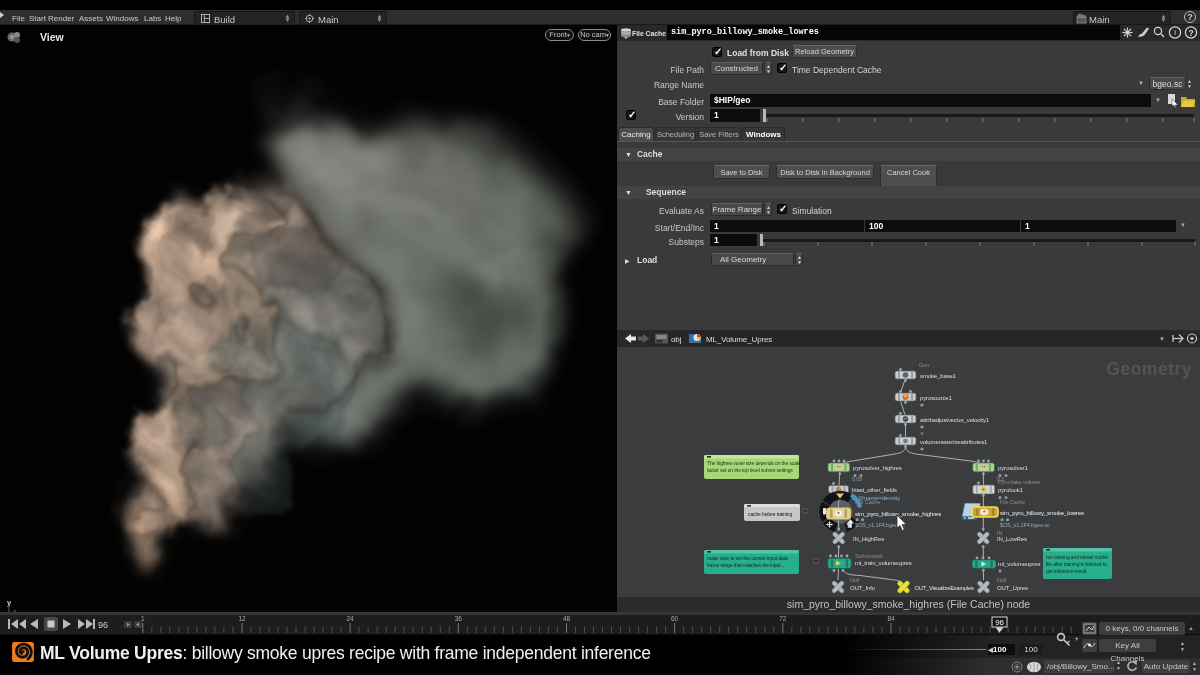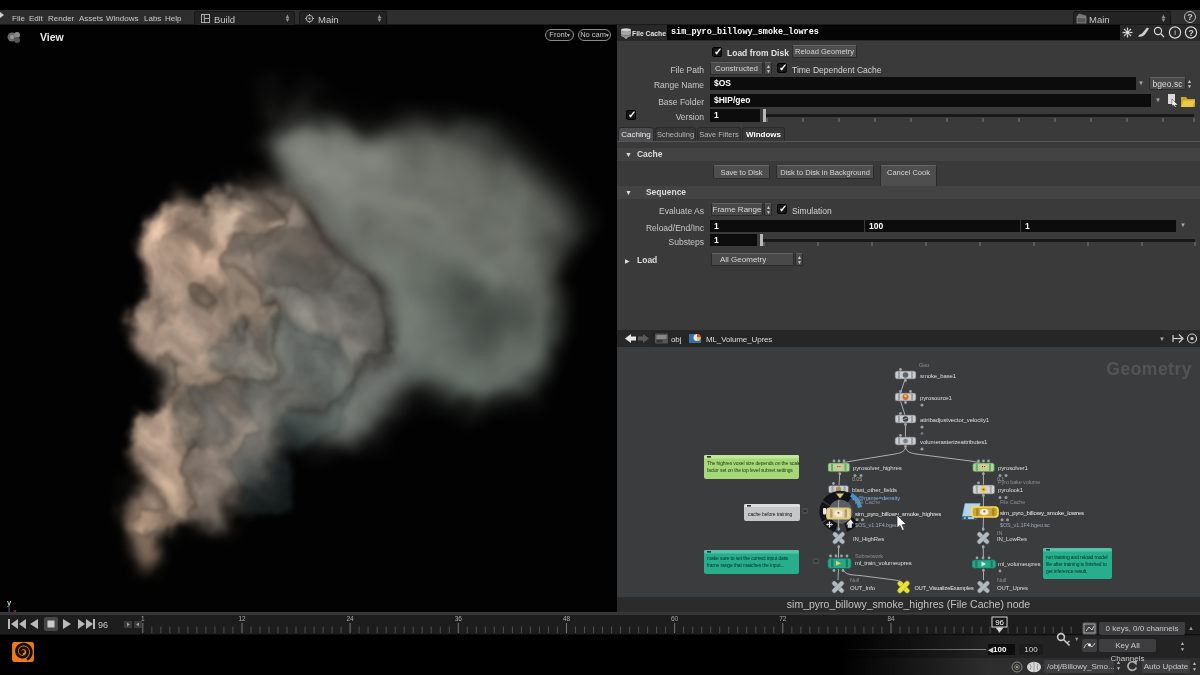--- a/index.html
+++ b/index.html
@@ -58,21 +58,21 @@
   #caption { left:0; top:635px; width:1000px; height:40px;
     background:linear-gradient(90deg, #000 0%, #000 84%, rgba(0,0,0,0) 99%); }
   #captext { position:absolute; left:40px; top:7.5px; color:#f0f0f0; font-size:17.5px; letter-spacing:-0.25px; white-space:nowrap; }
 </style>
 </head>
 <body>
 <div id="stage">
 
   <div class="abs" id="topbar">
     <div class="menu" style="left:12px;">File</div>
-    <div class="menu" style="left:29px;">Edit</div>
+    <div class="menu" style="left:29px;">Start</div>
     <div class="menu" style="left:48px;">Render</div>
     <div class="menu" style="left:79px;">Assets</div>
     <div class="menu" style="left:106px;">Windows</div>
     <div class="menu" style="left:144px;">Labs</div>
     <div class="menu" style="left:165px;">Help</div>
     <div class="ddw" style="left:194px; top:1px; width:101px; height:22px;">
       <svg width="9" height="9" style="position:absolute;left:6px;top:2px;" viewBox="0 0 10 10">
           <rect x="0.5" y="0.5" width="9" height="9" fill="none" stroke="#bbb"></rect>
           <line x1="3.7" y1="0.5" x2="3.7" y2="9.5" stroke="#bbb"></line>
           <line x1="3.7" y1="5" x2="9.5" y2="5" stroke="#bbb"></line>
@@ -246,21 +246,20 @@
 
     <div class="plabel" style="left:17px;top:40px;width:70px;">File Path</div>
     <div class="pdrop" style="left:93px;top:37px;width:53px;height:13px;line-height:12px;">Constructed</div>
     <div class="pdrop" style="left:147px;top:37px;width:8px;height:13px;">
         <div style="position:absolute;left:1px;top:1px;color:#ccc;font-size:5px;line-height:5px;">▲<br>▼</div>
       </div>
     <div class="chk" style="left:160px;top:38px;"></div>
     <div style="position:absolute;left:175px;top:40px;font-size:8.5px;color:#d5d5d5;">Time Dependent Cache</div>
 
     <div class="plabel" style="left:17px;top:55px;width:70px;">Range Name</div>
-    <div class="pfield" style="left:93px;top:52px;width:426px;height:13px;">$OS</div>
     <div style="position:absolute;left:521px;top:55px;color:#aaa;font-size:6px;">▼</div>
     <div class="pdrop" style="left:532px;top:52px;width:37px;height:13px;line-height:12px;font-size:8.5px;">bgeo.sc</div>
     <div style="position:absolute;left:570px;top:54px;color:#ccc;font-size:5px;line-height:5px;">▲<br>▼</div>
 
     <div class="plabel" style="left:17px;top:72px;width:70px;">Base Folder</div>
     <div class="pfield" style="left:93px;top:69px;width:441px;height:13px;">$HIP/geo</div>
     <div style="position:absolute;left:538px;top:72px;color:#aaa;font-size:6px;">▼</div>
     <svg width="12" height="13" style="position:absolute;left:550px;top:69px;" viewBox="0 0 12 13">
       <rect x="1" y="0" width="7" height="10" fill="#d8d8d8"></rect>
       <path d="M5 5 L11 11 L8 11 L9.5 13 L8 13 L6.5 11 L5 12 Z" fill="#fff" stroke="#333" stroke-width="0.5"></path>
@@ -305,21 +304,21 @@
     <div class="pbtn" style="left:263px;top:140px;width:57px;height:24px;line-height:13px;">Cancel Cook</div>
 
     <div class="sect" style="top:161px;"><span style="margin-left:8px;font-size:7px;">▼</span><span style="margin-left:14px;">Sequence</span></div>
     <div class="plabel" style="left:17px;top:181px;width:70px;">Evaluate As</div>
     <div class="pdrop" style="left:94px;top:178px;width:52px;height:13px;line-height:12px;">Frame Range</div>
     <div class="pdrop" style="left:147px;top:178px;width:8px;height:13px;">
         <div style="position:absolute;left:1px;top:1px;color:#ccc;font-size:5px;line-height:5px;">▲<br>▼</div>
       </div>
     <div class="chk" style="left:160px;top:179px;"></div>
     <div style="position:absolute;left:175px;top:181px;font-size:8.5px;color:#d5d5d5;">Simulation</div>
-    <div class="plabel" style="left:17px;top:198px;width:70px;">Reload/End/Inc</div>
+    <div class="plabel" style="left:17px;top:198px;width:70px;">Start/End/Inc</div>
     <div class="pfield" style="left:93px;top:195px;width:154px;height:12px;">1</div>
     <div class="pfield" style="left:248px;top:195px;width:155px;height:12px;">100</div>
     <div class="pfield" style="left:404px;top:195px;width:155px;height:12px;">1</div>
     <div style="position:absolute;left:563px;top:197px;color:#aaa;font-size:6px;">▼</div>
     <div class="plabel" style="left:17px;top:212px;width:70px;">Substeps</div>
     <div class="pfield" style="left:93px;top:209px;width:47px;height:12px;">1</div>
     <div style="position:absolute;left:143px;top:209px;width:3px;height:12px;background:#b9b9b9;"></div>
     <div style="position:absolute;left:146px;top:214px;width:432px;height:2.5px;background:#191919;"></div>
     <svg width="434" height="6" style="position:absolute;left:146px;top:217px;" viewBox="0 0 434 6">
       <g stroke="#7c7c7c" stroke-width="1">
@@ -845,15 +844,16 @@
     <div class="tbox" style="left:19px;top:17px;width:57px;height:13px;line-height:13px;font-size:8px;">Key All Channels</div>
     <div style="position:absolute;left:100px;top:19px;color:#bbb;font-size:5px;line-height:5.5px;">▲<br>▼</div>
   </div>
 
   <div class="abs" id="caption">
       <svg width="22" height="20" viewBox="0 0 24 22" style="position:absolute;left:12px;top:7px;">
       <rect x="0" y="0" width="24" height="22" rx="2.5" fill="#ef7b1a"></rect>
       <polyline points="11.7,12.7 11.3,12.7 11.0,12.7 10.7,12.6 10.4,12.5 10.1,12.3 9.8,12.1 9.5,11.8 9.3,11.5 9.1,11.1 9.0,10.8 8.9,10.4 8.8,9.9 8.9,9.5 8.9,9.0 9.1,8.6 9.3,8.2 9.6,7.8 9.9,7.4 10.3,7.1 10.7,6.8 11.2,6.6 11.7,6.5 12.3,6.4 12.8,6.4 13.4,6.4 14.0,6.6 14.5,6.8 15.0,7.1 15.5,7.5 16.0,7.9 16.4,8.4 16.7,9.0 16.9,9.6 17.1,10.3 17.1,10.9 17.1,11.6 17.0,12.3 16.8,13.0 16.5,13.7 16.1,14.3 15.6,14.9 15.0,15.4 14.4,15.8 13.7,16.2 12.9,16.4 12.1,16.6 11.3,16.6 10.5,16.6 9.7,16.4 8.9,16.1 8.1,15.7 7.4,15.2 6.8,14.6 6.2,13.9 5.7,13.2 5.3,12.3 5.1,11.5 4.9,10.5 4.9,9.6 5.0,8.6 5.2,7.7 5.6,6.8 6.1,5.9 6.7,5.1 7.4,4.4 8.2,3.7 9.1,3.2 10.1,2.8 11.1,2.5 12.1,2.4 13.2,2.4 14.3,2.5 15.4,2.8 16.4,3.3 17.4,3.9 18.3,4.6 19.1,5.4 19.7,6.3 20.3,7.4 20.7,8.5 21.0,9.6 21.1,10.9 21.1,12.1 20.9,13.3 20.5,14.5 20.0,15.6 19.3,16.7 18.5,17.6 17.5,18.5 16.4,19.2" fill="none" stroke="#111" stroke-width="3.1"></polyline>
       <circle cx="12" cy="10.5" r="1.8" fill="#111"></circle>
     </svg>
+      <div id="captext"><b>ML Volume Upres</b>: billowy smoke upres recipe with frame independent inference</div>
     </div>
 
 </div>
 
 </body></html>

